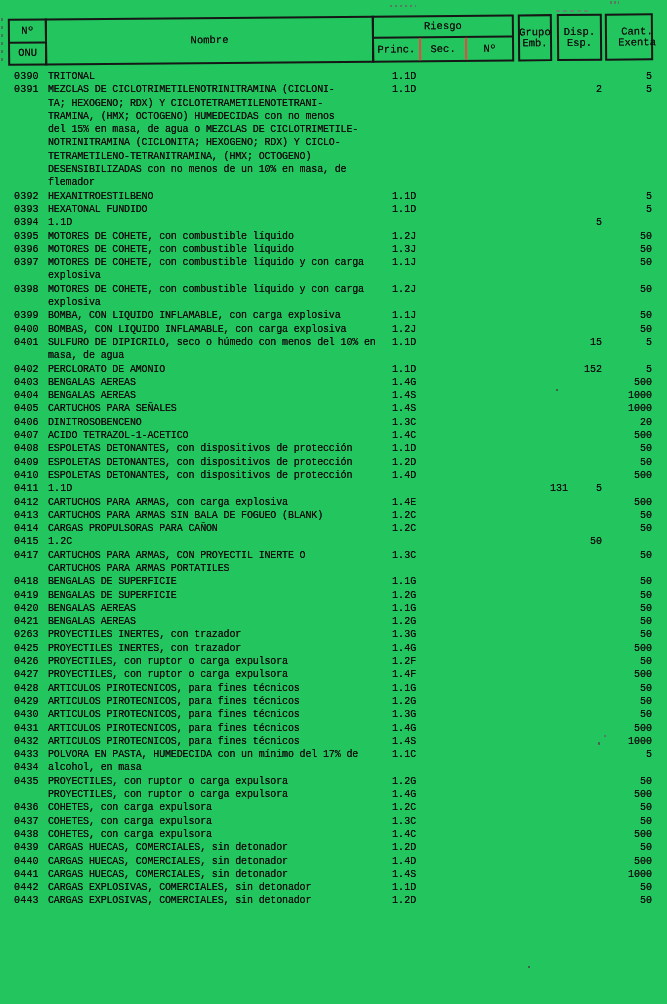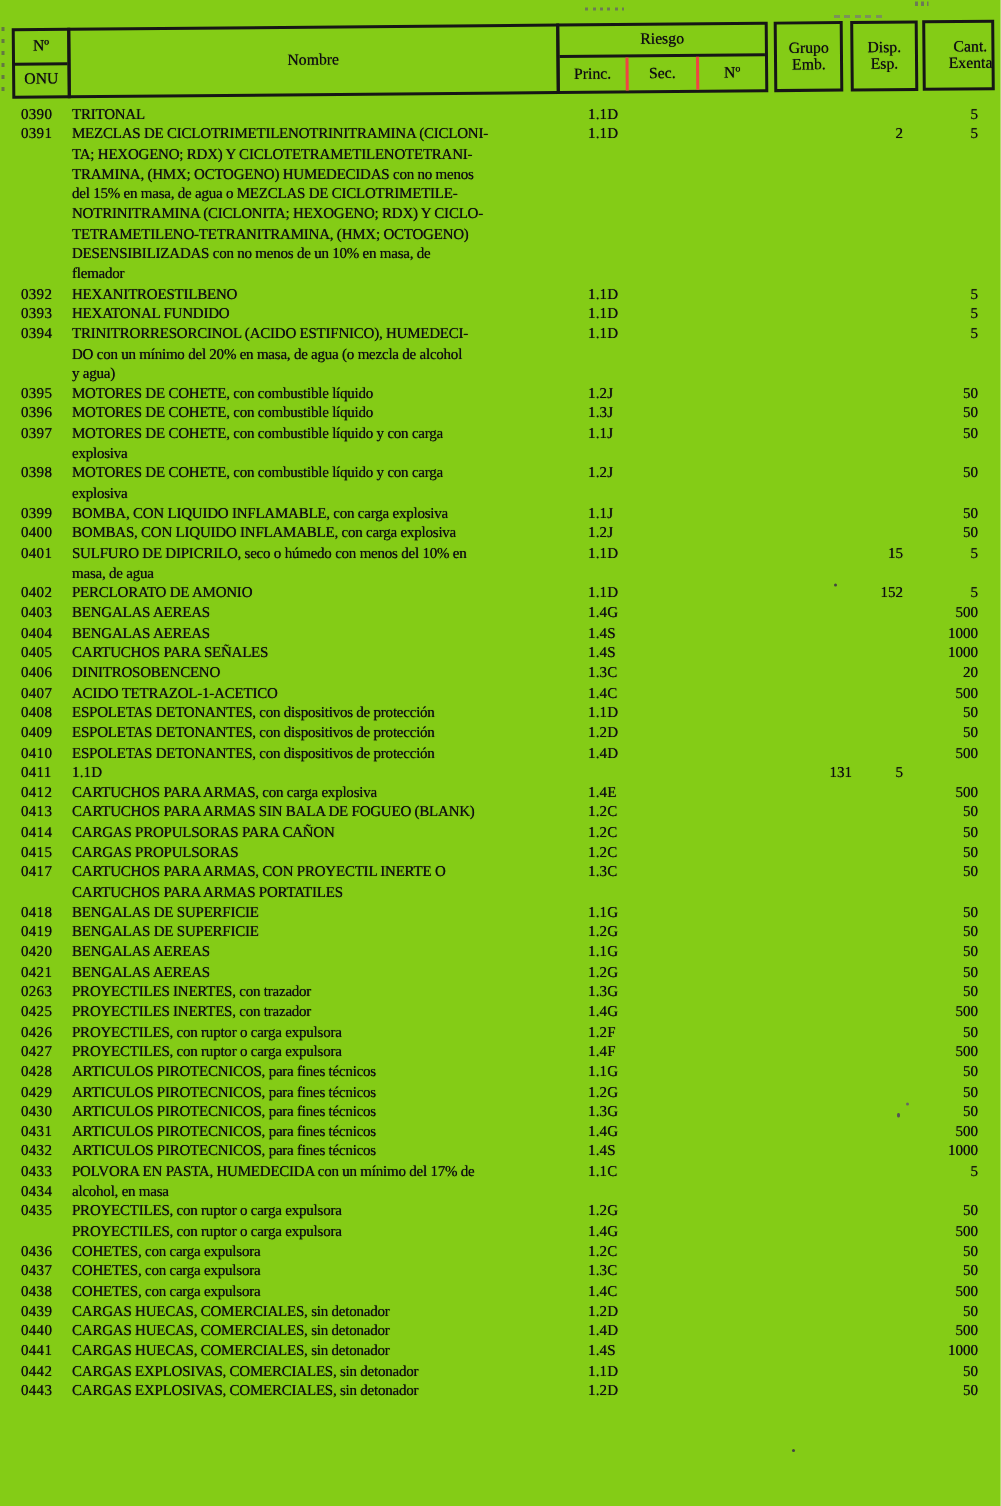--- a/index.html
+++ b/index.html
@@ -1,20 +1,20 @@
 <!DOCTYPE html>
 <html><head>
 <meta charset="utf-8">
 <style>
   html,body{margin:0;padding:0;}
   .page{
     position:relative;
     width:667px;height:1004px;
-    background:#84cc16;
-    font-family:Liberation Serif, serif;
+    background:#22c55e;
+    font-family:Liberation Mono, monospace;
     color:#0e0e0e;
     overflow:hidden;
     -webkit-font-smoothing:antialiased;
   }
   .page *{box-sizing:border-box;}
 
   
   .thead{
     position:absolute;left:8px;top:16px;width:655px;height:47px;
     display:flex;align-items:stretch;
@@ -26,21 +26,21 @@
   .onu-box{width:39px;display:flex;flex-direction:column;}
   .onu-box .hc{flex:1;display:flex;align-items:center;justify-content:center;}
   .onu-box .hc.top{border-bottom:2px solid #161616;}
   .nombre-box{width:329px;margin-left:-2px;display:flex;align-items:center;justify-content:center;}
   .riesgo-box{width:142px;margin-left:-2px;display:flex;flex-direction:column;}
   .riesgo-top{height:21px;display:flex;align-items:center;justify-content:center;border-bottom:2px solid #161616;}
   .riesgo-sub{flex:1;display:flex;}
   .riesgo-sub .sc{flex:1;display:flex;align-items:center;justify-content:center;}
   .riesgo-sub .sc + .sc{border-left:2px solid #ef4444;}
   .two-line{display:flex;align-items:center;justify-content:center;text-align:center;white-space:pre-line;}
-  .grupo-box{width:46px;margin-left:4px;}
+  .grupo-box{width:34px;margin-left:4px;}
   .disp-box{width:45px;margin-left:5px;}
   .exenta-box{width:48px;margin-left:3px;padding-left:16px;}
 
   
   .tbody{
     position:absolute;left:0;top:70px;width:667px;
     font-size:10px;line-height:13.3px;
     text-shadow:0 0 0.45px #1a1a1a;
   }
   .row{
@@ -159,23 +159,20 @@
       <div class="c-sec"></div>
       <div class="c-no"></div>
       <div class="c-grupo"></div>
       <div class="c-disp"></div>
       <div class="c-exenta">5</div>
     </div>
 
     <div class="row">
       <div class="c-pad"></div>
       <div class="c-onu">0394</div>
-      <div class="c-nombre">TRINITRORRESORCINOL (ACIDO ESTIFNICO), HUMEDECI-
-DO con un mínimo del 20% en masa, de agua (o mezcla de alcohol
-y agua)</div>
       <div class="c-princ">1.1D</div>
       <div class="c-sec"></div>
       <div class="c-no"></div>
       <div class="c-grupo"></div>
       <div class="c-disp"></div>
       <div class="c-exenta">5</div>
     </div>
 
     <div class="row">
       <div class="c-pad"></div>
@@ -415,21 +412,20 @@
       <div class="c-sec"></div>
       <div class="c-no"></div>
       <div class="c-grupo"></div>
       <div class="c-disp"></div>
       <div class="c-exenta">50</div>
     </div>
 
     <div class="row">
       <div class="c-pad"></div>
       <div class="c-onu">0415</div>
-      <div class="c-nombre">CARGAS PROPULSORAS</div>
       <div class="c-princ">1.2C</div>
       <div class="c-sec"></div>
       <div class="c-no"></div>
       <div class="c-grupo"></div>
       <div class="c-disp"></div>
       <div class="c-exenta">50</div>
     </div>
 
     <div class="row">
       <div class="c-pad"></div>

